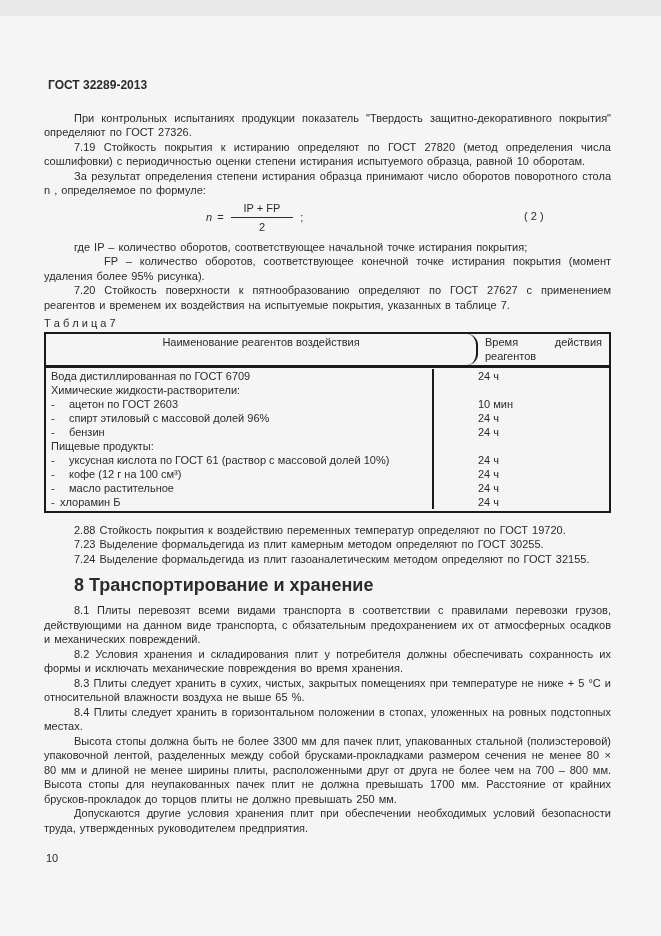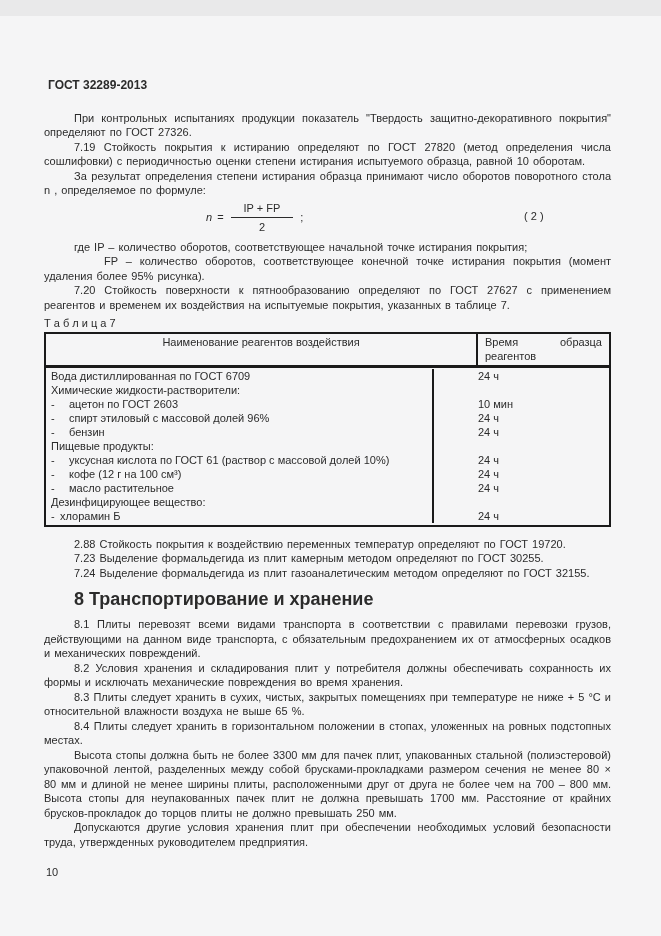--- a/index.html
+++ b/index.html
@@ -26,21 +26,21 @@
   .f-var { font-style:italic; }
   .frac { display:inline-flex; flex-direction:column; align-items:center; margin:0 2px; }
   .frac .num { padding:0 13px 2px; }
   .frac .den { border-top:1.3px solid #2b2b2b; align-self:stretch; text-align:center; padding-top:2px; }
   .formula-number { position:absolute; left:480px; top:11px; }
 
   
   .table-caption { margin-top:4px; margin-bottom:1px; }
   .gtable { border:2px solid #1a1a1a; }
   .g-head { display:flex; border-bottom:3px solid #1a1a1a; }
-  .g-h1 { flex:1; border-right:2px solid #1a1a1a; text-align:center; padding:1px 4px 2px; line-height:14px; }
+  .g-h1 { flex:1; border-right:2px solid #1a1a1a; text-align:center; padding:1px 4px 2px; line-height:14px;border-radius:11px; }
   .g-h2 { width:131px; box-sizing:border-box; padding:1px 7px 2px; display:flex; flex-direction:column; line-height:14px;justify-content:flex-end; }
   .g-h2-l1 { display:flex; justify-content:space-between; }
   .g-body { padding:1px 0 2px; }
   .g-row { display:flex;gap:44px; }
   .g-name { flex:1; border-right:2px solid #1a1a1a; padding-left:5px; line-height:14px; }
   .g-name.bullet { display:flex; }
   .b { flex:0 0 18px; width:18px; }
   .bullet-tight .b { flex-basis:9px; width:9px; }
   .g-time { width:131px; box-sizing:border-box; line-height:14px; }
 
@@ -77,21 +77,21 @@
   <p class="para">7.20 Стойкость поверхности к пятнообразованию определяют по ГОСТ 27627 с применением реагентов и временем их воздействия на испытуемые покрытия, указанных в таблице 7.</p>
 
   <div class="table-caption">Т а б л и ц а 7</div>
 
   <div class="gtable">
     <div class="g-head">
       <div class="g-h1">Наименование реагентов воздействия</div>
       <div class="g-h2">
         <span class="g-h2-l1">
           <span>Время</span>
-          <span>образца</span>
+          <span>действия</span>
         </span>
         <span>реагентов</span>
       </div>
     </div>
     <div class="g-body">
 
       <div class="g-row">
         <div class="g-name">Вода дистиллированная по ГОСТ 6709</div>
         <div class="g-time">24 ч</div>
       </div>
@@ -147,24 +147,20 @@
       </div>
 
       <div class="g-row">
         <div class="g-name bullet">
           <span class="b">-</span>
           <span>масло растительное</span>
         </div>
         <div class="g-time">24 ч</div>
       </div>
 
-      <div class="g-row">
-        <div class="g-name">Дезинфицирующее вещество:</div>
-        <div class="g-time"></div>
-      </div>
 
       <div class="g-row bullet-tight">
         <div class="g-name bullet">
           <span class="b">-</span>
           <span>хлорамин Б</span>
         </div>
         <div class="g-time">24 ч</div>
       </div>
 
     </div>

